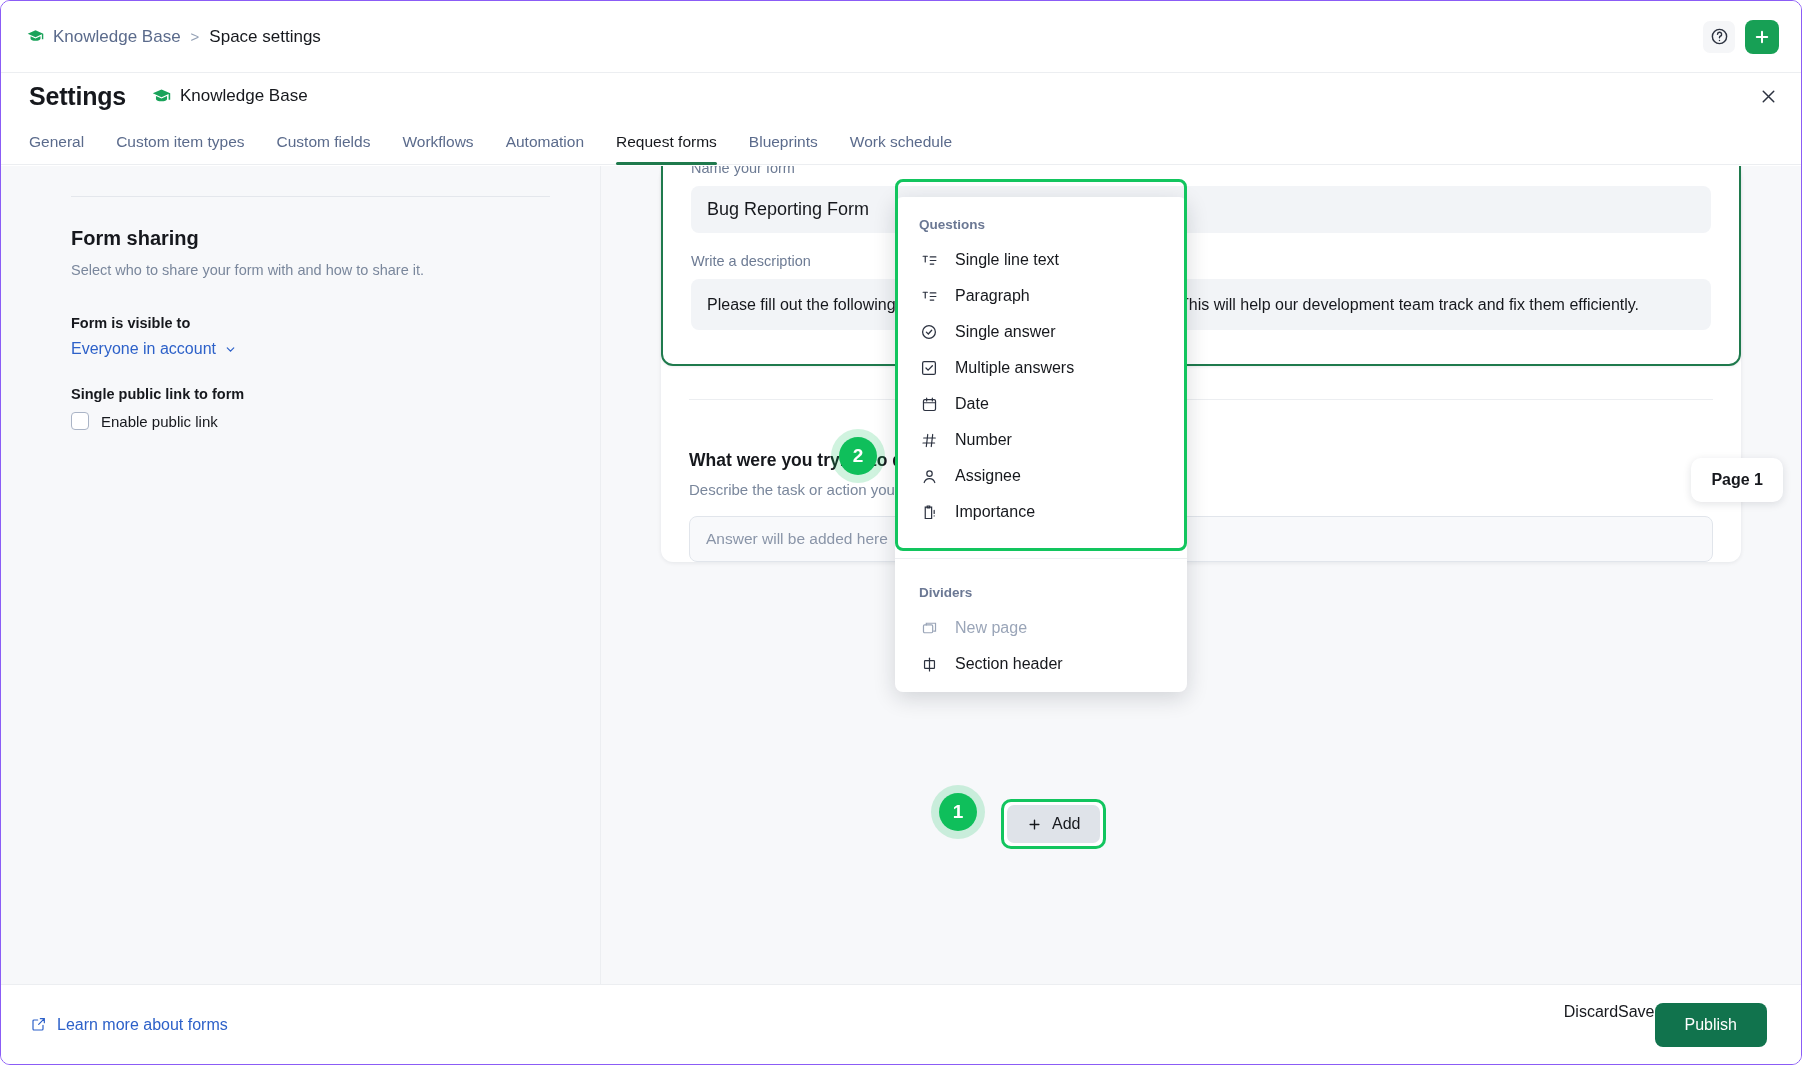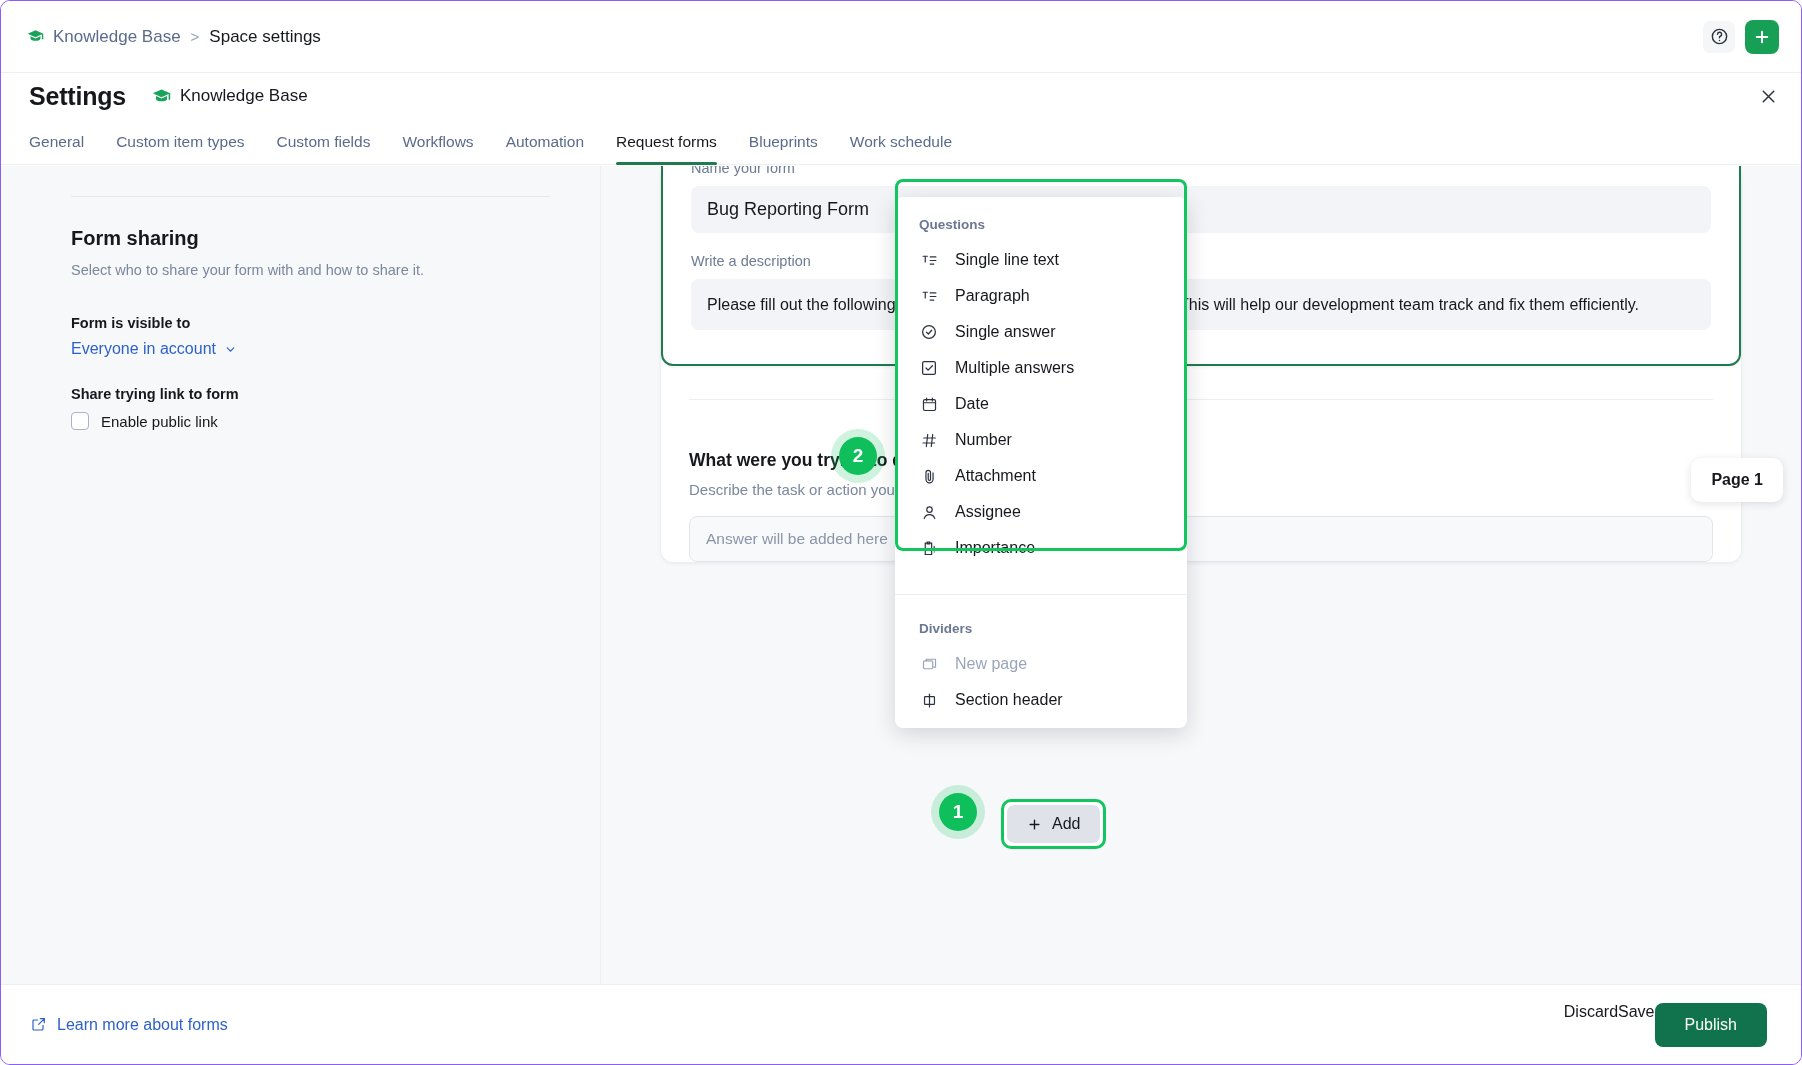--- a/index.html
+++ b/index.html
@@ -293,21 +293,21 @@
       <div class="field-label">Form is visible to</div>
       <div class="select-link">
         <span>Everyone in account</span>
         <span class="chev">
           <svg width="13" height="13" viewBox="0 0 24 24" stroke="#2d61c9" stroke-width="2.2" fill="none" stroke-linecap="round">
               <path d="M6 9l6 6 6-6"></path>
             </svg>
         </span>
       </div>
 
-      <div class="field-label">Share trying link to form</div>
+      <div class="field-label">Single public link to form</div>
       <div class="chk-row">
         <span class="chk-box"></span>
         <span class="chk-label">Enable public link</span>
       </div>
     </div>
 
     <div class="right-pane">
 
       <div class="card card-header">
         <div class="card-inner">
@@ -413,28 +413,20 @@
 
     <div class="dd-item">
       <span class="gi">
         <svg width="17" height="17" viewBox="0 0 24 24" fill="none" stroke="#2c3240" stroke-width="1.7" stroke-linecap="round">
             <path d="M9.5 3.5 7.5 20.5M16.5 3.5l-2 17M3.8 8.5h16.4M2.8 15.5h16.4"></path>
           </svg>
       </span>
       <span>Number</span>
     </div>
 
-    <div class="dd-item">
-      <span class="gi">
-        <svg width="17" height="17" viewBox="0 0 24 24" fill="none" stroke="#2c3240" stroke-width="1.7" stroke-linecap="round">
-            <path d="M17 7v9a5 5 0 0 1-10 0V6.5a3.2 3.2 0 0 1 6.4 0V16a1.6 1.6 0 0 1-3.2 0V7.5"></path>
-          </svg>
-      </span>
-      <span>Attachment</span>
-    </div>
 
     <div class="dd-item">
       <span class="gi">
         <svg width="17" height="17" viewBox="0 0 24 24" fill="none" stroke="#2c3240" stroke-width="1.7" stroke-linecap="round">
             <circle cx="12" cy="8" r="3.8"></circle>
             <path d="M4.5 20.5c1.2-3.8 4-5.6 7.5-5.6s6.3 1.8 7.5 5.6"></path>
           </svg>
       </span>
       <span>Assignee</span>
     </div>

